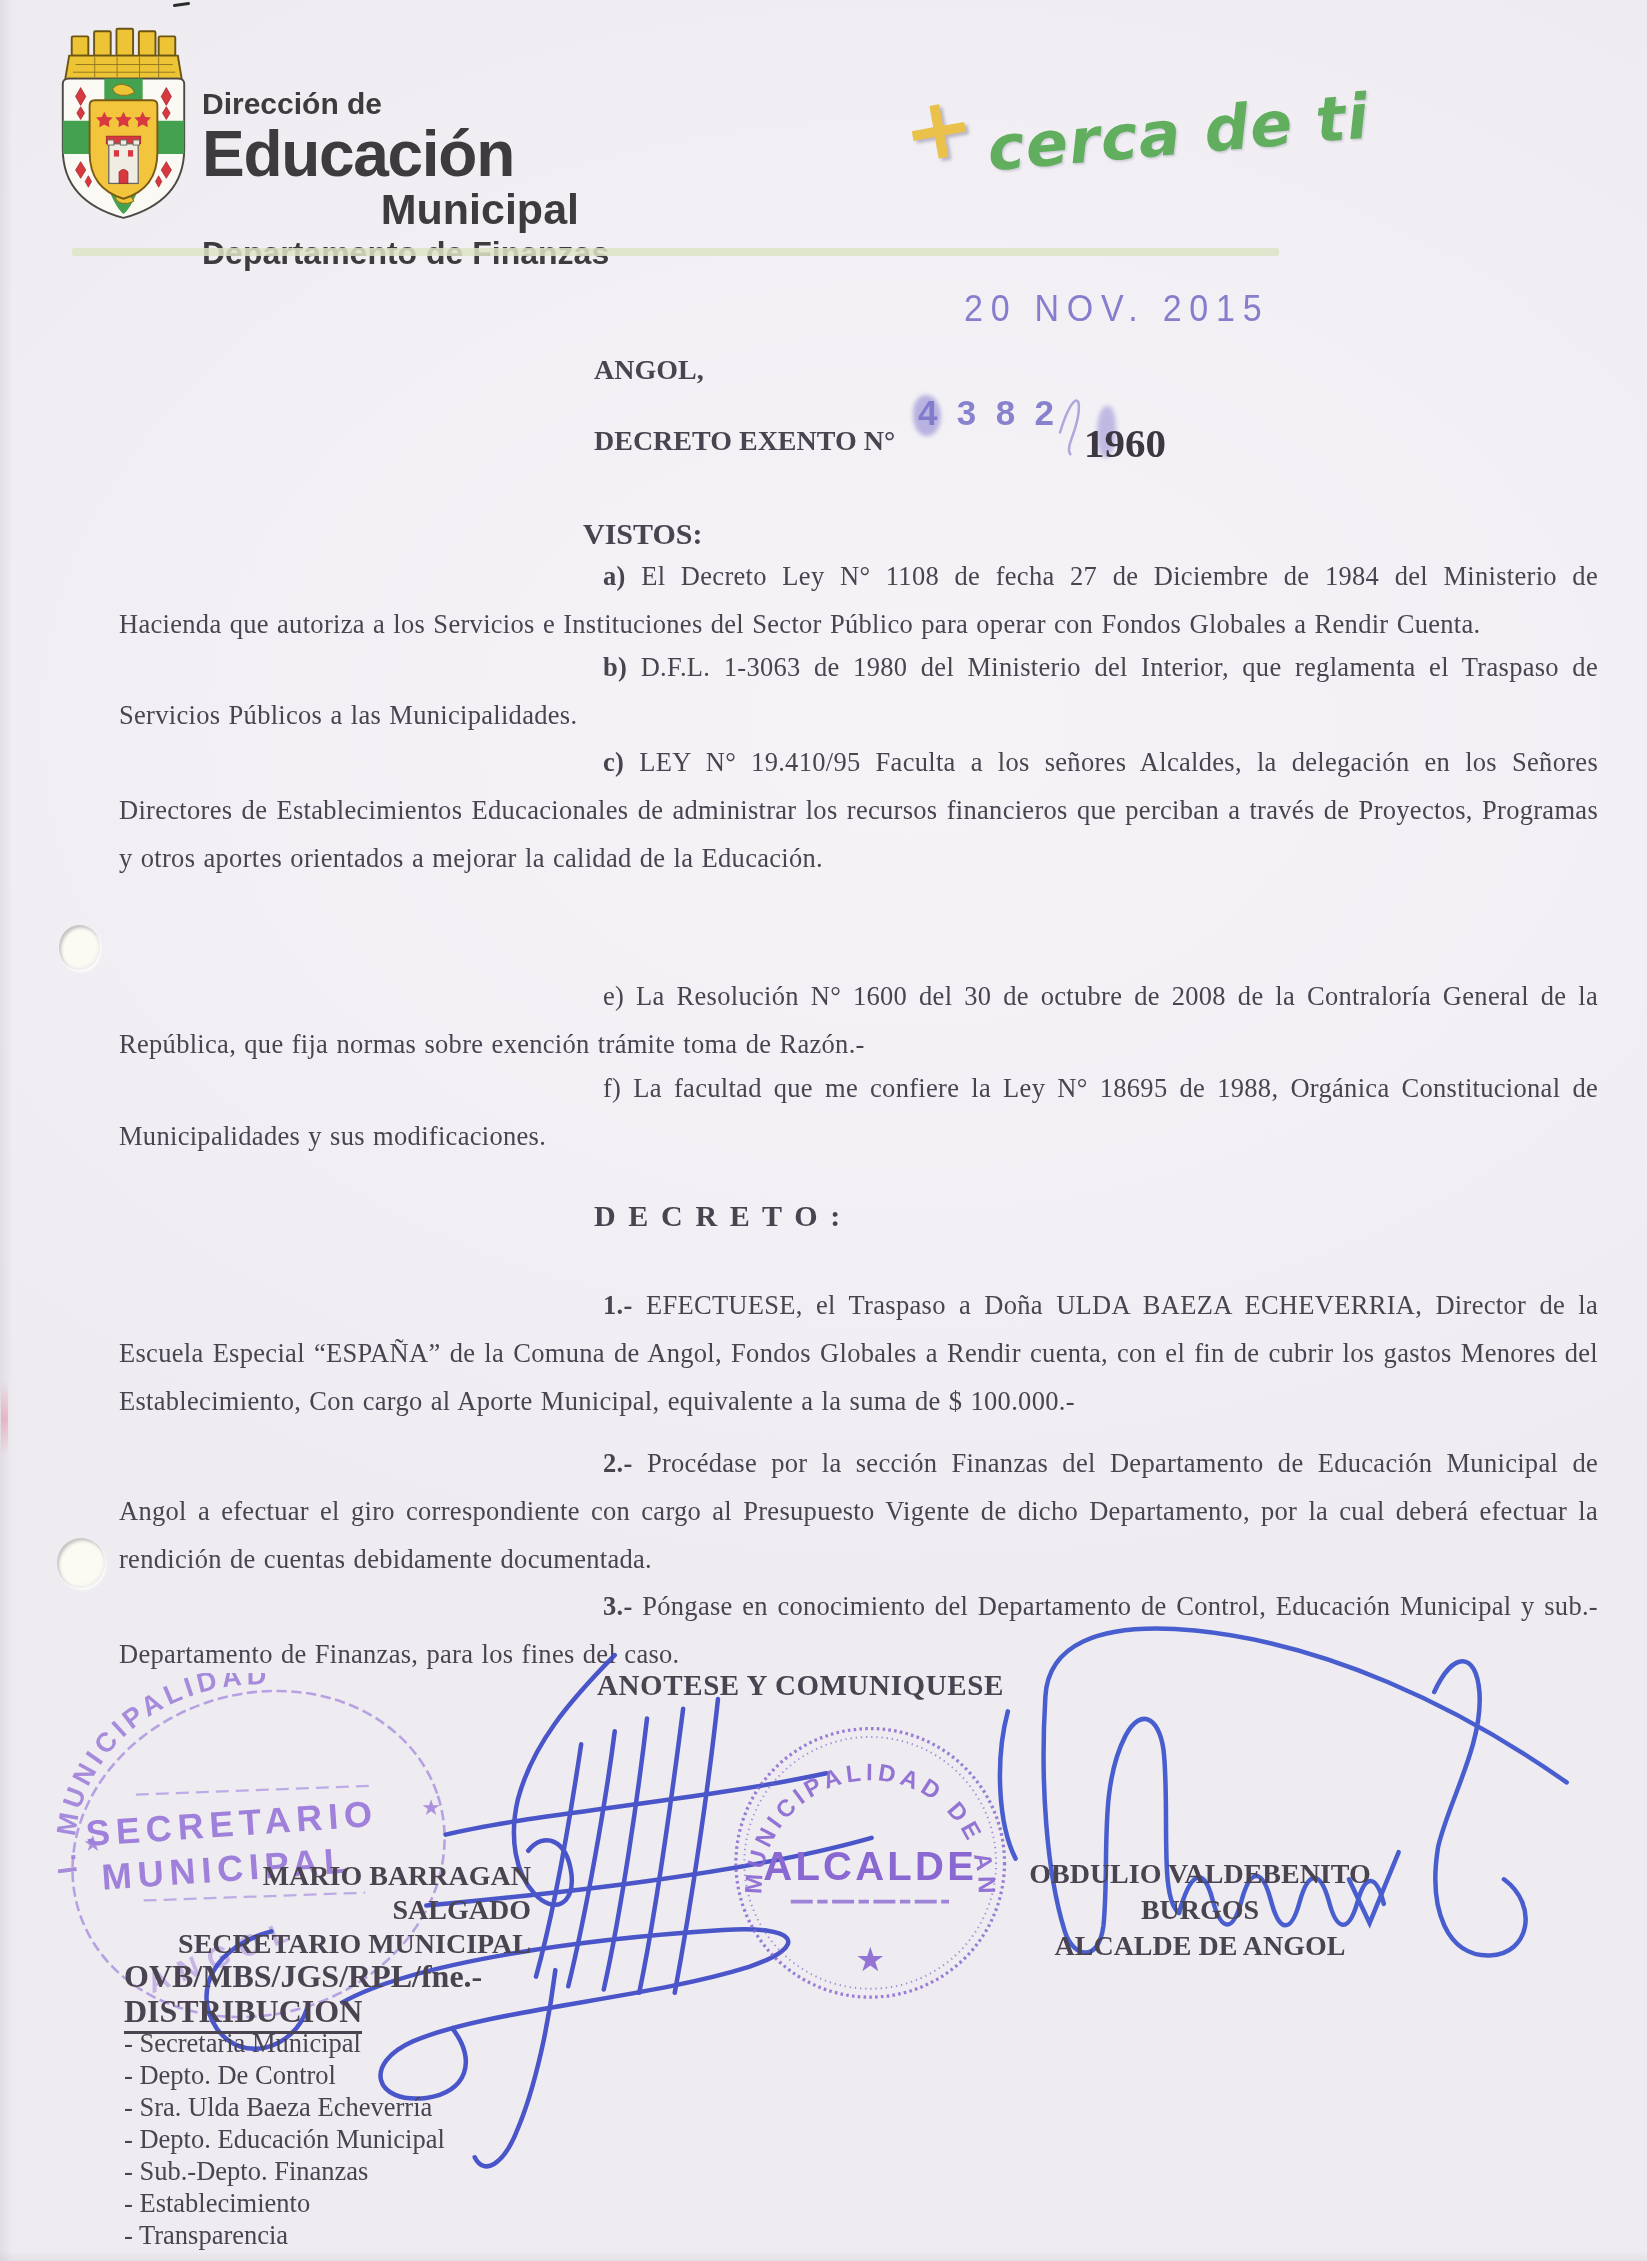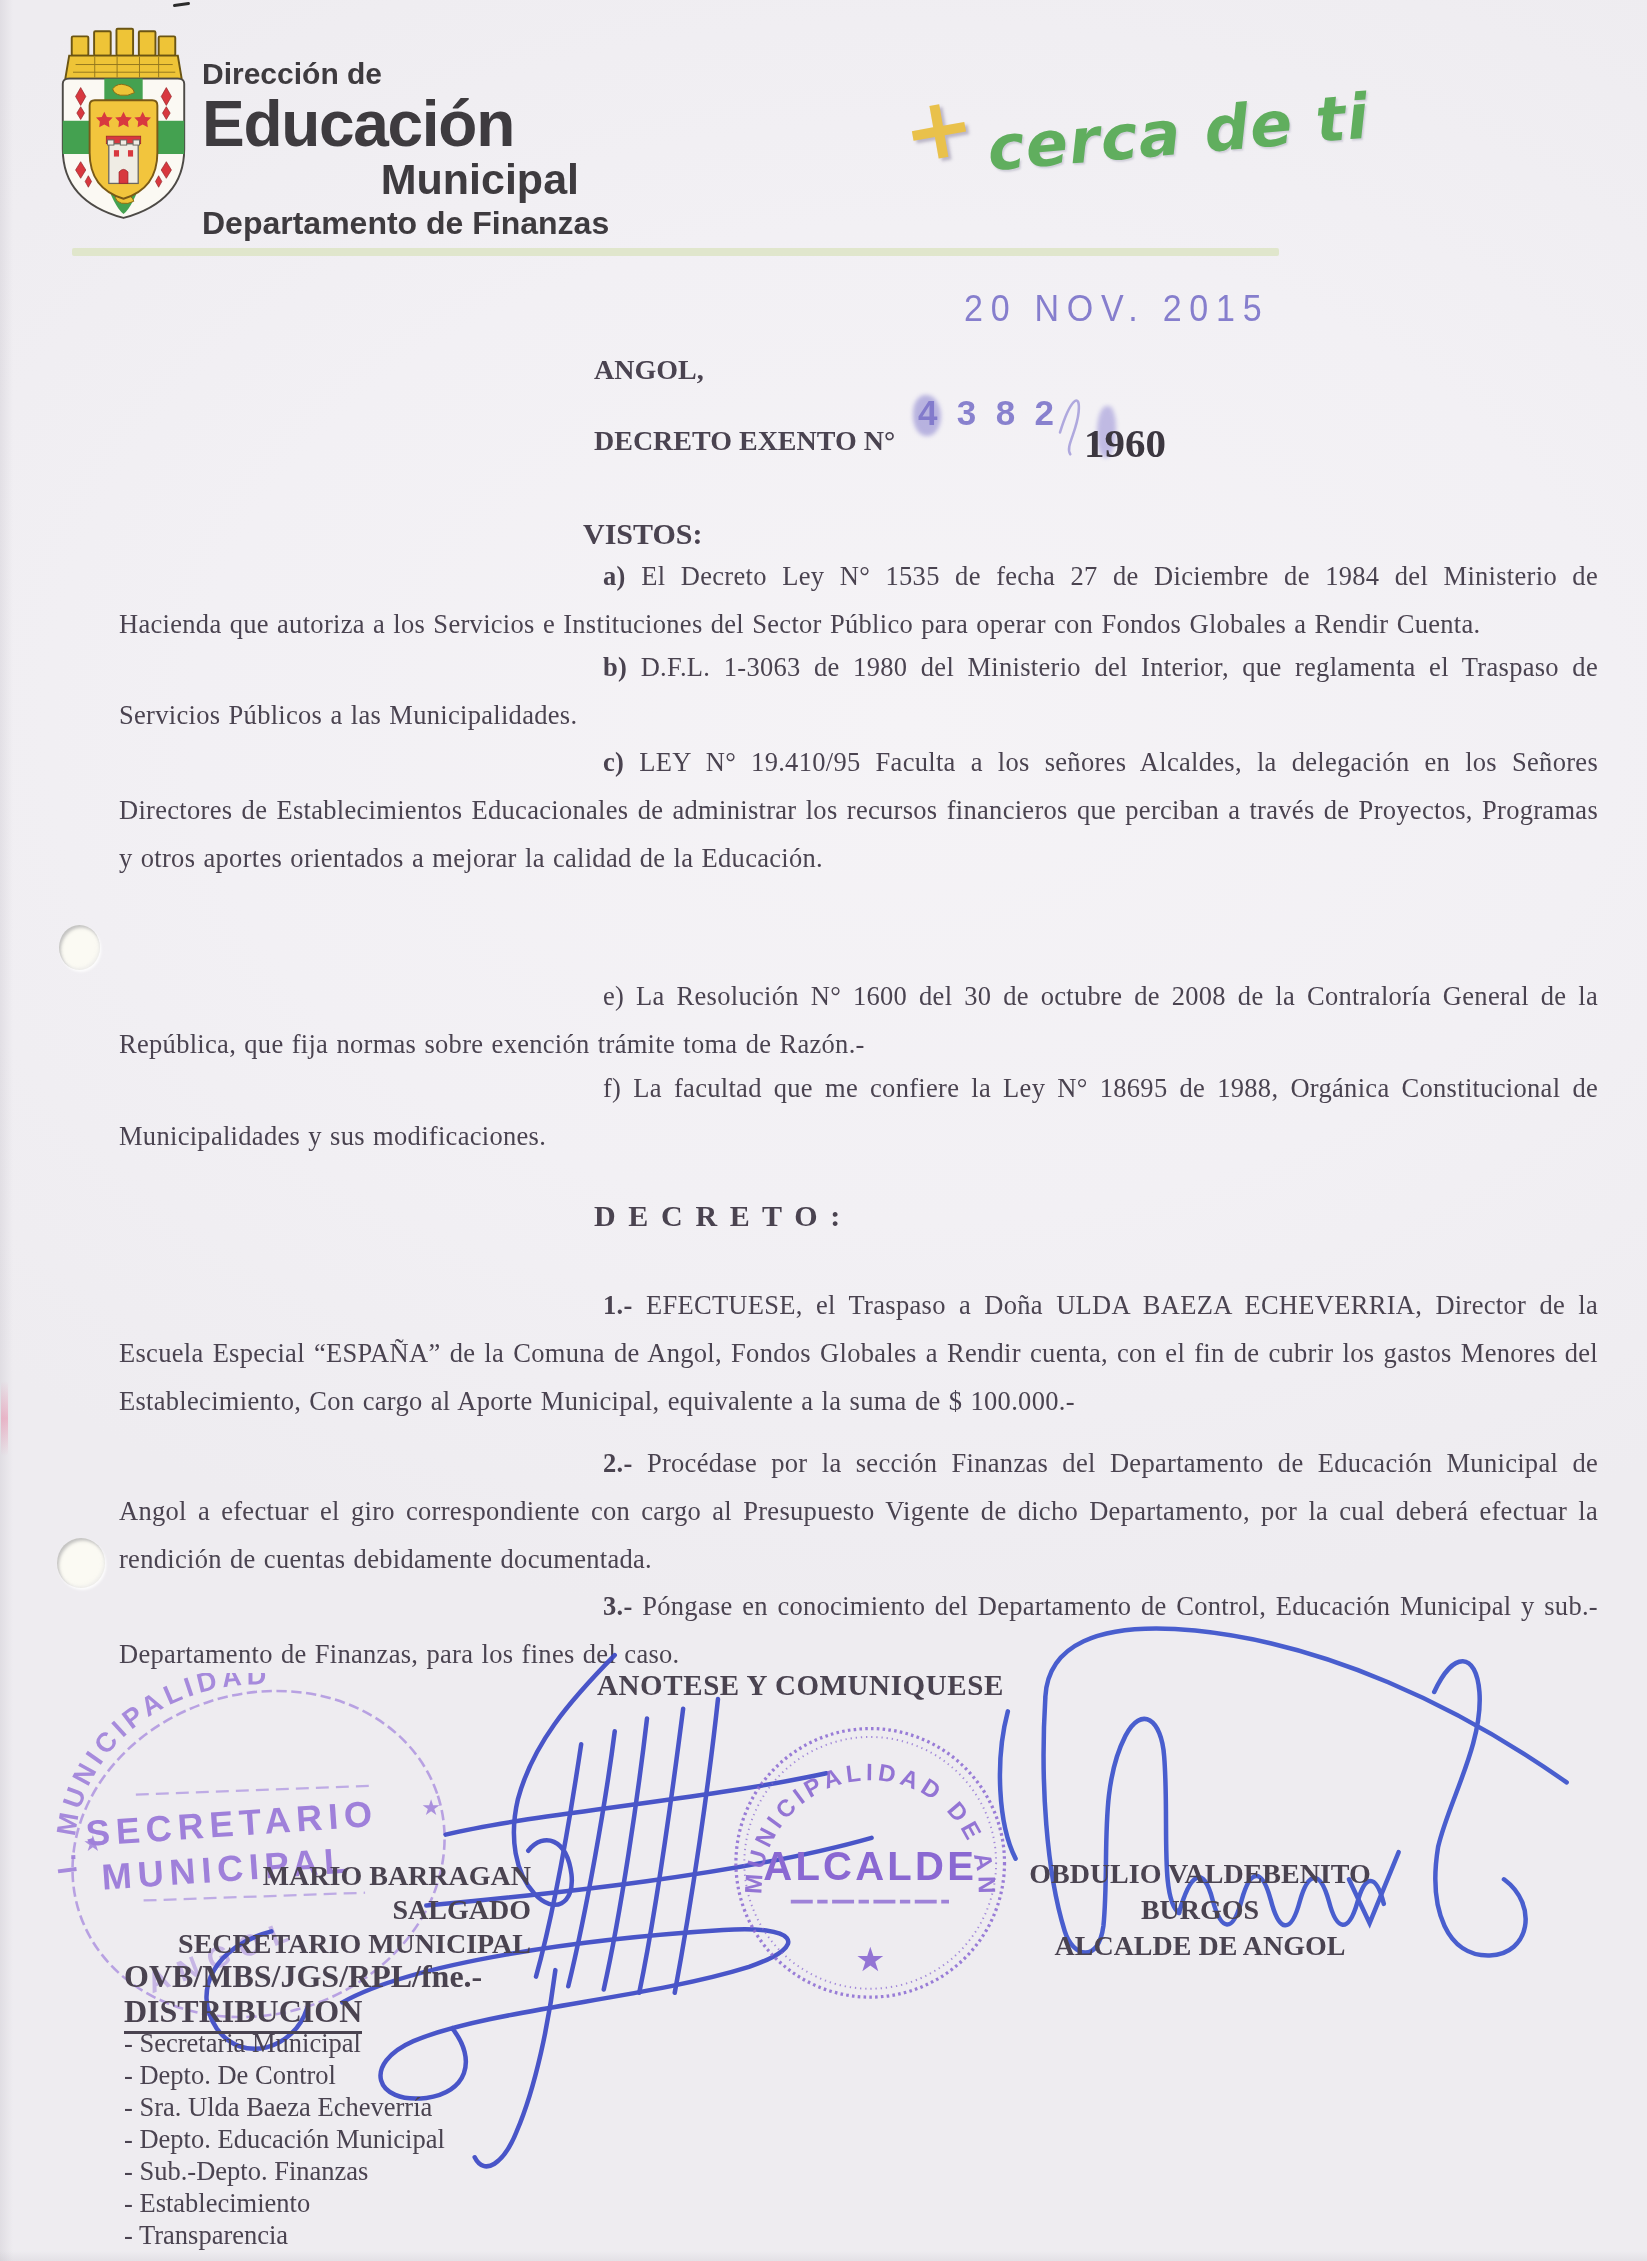--- a/index.html
+++ b/index.html
@@ -12,21 +12,21 @@
   }
   .edge-shade-left{position:absolute;left:0;top:0;width:13px;height:100%;
     background:linear-gradient(to right, rgba(100,90,110,.10), rgba(100,90,110,0));}
   .edge-shade-bottom{position:absolute;left:0;bottom:0;width:100%;height:10.3px;
     background:linear-gradient(to top, rgba(100,90,110,.08), rgba(100,90,110,0));}
 
   
   .crest{position:absolute;left:50px;top:17px;width:147px;height:205px;}
   .logo-text{position:absolute;left:202px;top:57px;width:413px;
     font-family:"Liberation Sans","DejaVu Sans",sans-serif;color:#3e3b3f;}
-  .logo-l1{font-size:30px;font-weight:700;letter-spacing:0px;}
+  .logo-l1{font-size:30px;font-weight:700;letter-spacing:0px;margin-top:30px;}
   .logo-l2{font-size:64px;font-weight:800;letter-spacing:-1.3px;line-height:67px;}
   .logo-l3{font-size:43px;font-weight:800;text-align:right;line-height:41px;margin-top:1.3px;padding-right:36px;}
   .logo-l4{font-size:32px;font-weight:700;margin-top:5.2px;letter-spacing:0px;}
   .slogan-plus{position:absolute;left:903px;top:90px;
     font-family:"DejaVu Sans",sans-serif;font-weight:800;font-size:85px;line-height:78px;
     color:#e9c14b;transform:rotate(-10deg);
     text-shadow:2.6px 3.2px 3.2px rgba(120,110,145,.45);}
   .slogan-text{position:absolute;left:987px;top:96px;
     font-family:"DejaVu Sans",sans-serif;font-style:italic;font-weight:700;font-size:62px;
     color:#60ae5e;transform:rotate(-5deg);letter-spacing:1.3px;
@@ -167,21 +167,21 @@
   <div class="date-stamp">20 NOV. 2015</div>
   <div class="num-smudge"></div>
   <div class="num-stamp">4382</div>
   <div class="num-smudge2"></div>
   <div class="printed-num">1960</div>
 
   <div class="city-line">ANGOL,</div>
   <div class="decree-label">DECRETO EXENTO N°</div>
   <div class="vistos-h">VISTOS:</div>
 
-  <p class="para" style="top:552px"><span class="plabel b">a)</span> <span>El Decreto Ley N° 1535 de fecha 27 de Diciembre de 1984 del Ministerio de Hacienda que autoriza a los Servicios e Instituciones del Sector Público para operar con Fondos Globales a Rendir Cuenta.</span></p>
+  <p class="para" style="top:552px"><span class="plabel b">a)</span> <span>El Decreto Ley N° 1108 de fecha 27 de Diciembre de 1984 del Ministerio de Hacienda que autoriza a los Servicios e Instituciones del Sector Público para operar con Fondos Globales a Rendir Cuenta.</span></p>
   <p class="para" style="top:643px"><span class="plabel b">b)</span> <span>D.F.L. 1-3063 de 1980 del Ministerio del Interior, que reglamenta el Traspaso de Servicios Públicos a las Municipalidades.</span></p>
   <p class="para" style="top:738px"><span class="plabel b">c)</span> <span>LEY N° 19.410/95 Faculta a los señores Alcaldes, la delegación en los Señores  Directores de Establecimientos Educacionales  de administrar los recursos  financieros que perciban a través de Proyectos,  Programas y otros aportes orientados a mejorar la calidad de la  Educación.</span></p>
   <p class="para" style="top:972px"><span class="plabel">e)</span> <span>La Resolución N° 1600 del 30 de octubre  de  2008  de  la  Contraloría  General  de  la República, que fija normas sobre exención trámite toma de Razón.-</span></p>
   <p class="para" style="top:1064px"><span class="plabel">f)</span> <span>La facultad que me confiere la  Ley N°  18695  de  1988,  Orgánica  Constitucional  de Municipalidades y sus modificaciones.</span></p>
 
   <div class="decreto-h">D E C R E T O :</div>
   <p class="para" style="top:1281px"><span class="plabel b">1.-</span> <span class="t-bold">EFECTUESE,</span> <span>el Traspaso a Doña ULDA BAEZA ECHEVERRIA, Director de la Escuela  Especial “ESPAÑA” de la  Comuna de Angol,  Fondos Globales a Rendir  cuenta, con el fin de cubrir los gastos Menores del Establecimiento, Con cargo al Aporte Municipal, equivalente a la suma de $  100.000.-</span></p>
   <p class="para" style="top:1439px"><span class="plabel b">2.-</span> <span>Procédase por la sección Finanzas del Departamento de Educación Municipal de Angol a efectuar el giro correspondiente con cargo al Presupuesto Vigente de dicho Departamento, por la cual deberá efectuar la  rendición de cuentas debidamente documentada.</span></p>
   <p class="para" style="top:1582px"><span class="plabel b">3.-</span> <span>Póngase en conocimiento del Departamento de Control, Educación Municipal y sub.- Departamento de Finanzas, para los fines del caso.</span></p>
 

